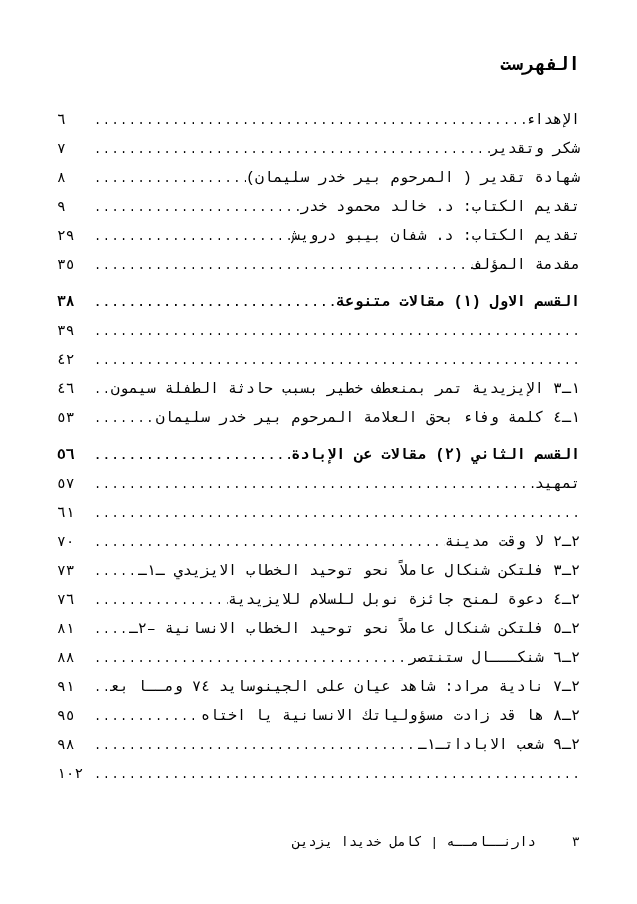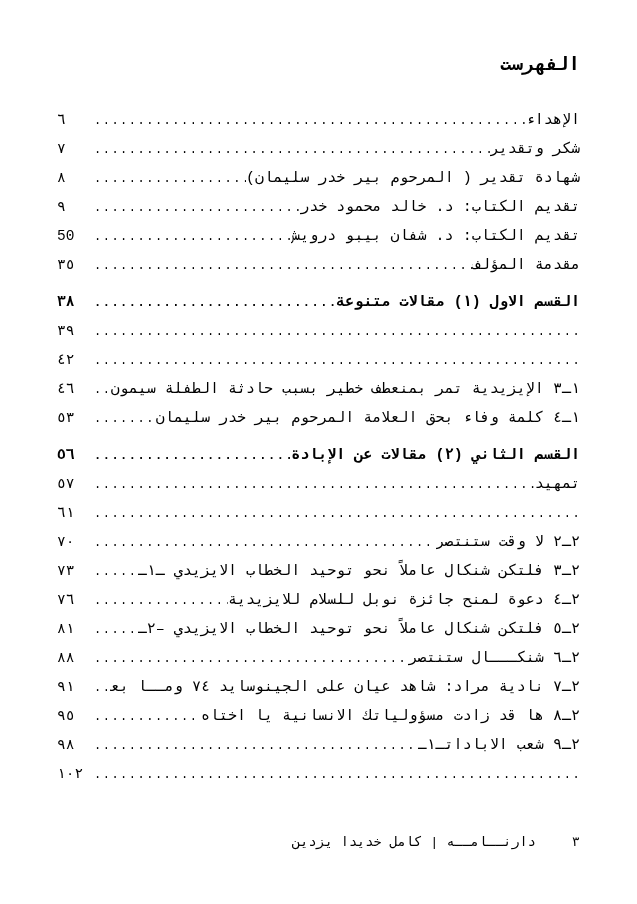--- a/index.html
+++ b/index.html
@@ -89,21 +89,21 @@
         <span class="pg">٨</span>
         <span class="dots">............................................................................................................................................................................................................................</span>
         <span class="ttl" dir="rtl">شهادة تقدير ( المرحوم بير خدر سليمان)</span>
       </div>
       <div class="toc-row">
         <span class="pg">٩</span>
         <span class="dots">............................................................................................................................................................................................................................</span>
         <span class="ttl" dir="rtl">تقديم الكتاب: د. خالد محمود خدر</span>
       </div>
       <div class="toc-row">
-        <span class="pg">50</span>
+        <span class="pg">٢٩</span>
         <span class="dots">............................................................................................................................................................................................................................</span>
         <span class="ttl" dir="rtl">تقديم الكتاب: د. شفان بيبو درويش</span>
       </div>
       <div class="toc-row">
         <span class="pg">٣٥</span>
         <span class="dots">............................................................................................................................................................................................................................</span>
         <span class="ttl" dir="rtl">مقدمة المؤلف</span>
       </div>
       <div class="toc-row toc-row--section">
         <span class="pg">٣٨</span>
@@ -138,36 +138,36 @@
         <span class="dots">............................................................................................................................................................................................................................</span>
         <span class="ttl" dir="rtl">تمهيد</span>
       </div>
       <div class="toc-row">
         <span class="pg">٦١</span>
         <span class="dots">............................................................................................................................................................................................................................</span>
       </div>
       <div class="toc-row">
         <span class="pg">٧٠</span>
         <span class="dots">............................................................................................................................................................................................................................</span>
-        <span class="ttl" dir="rtl">٢ـ٢ لا وقت ستنتصر</span>
+        <span class="ttl" dir="rtl">٢ـ٢ لا وقت مدينة</span>
       </div>
       <div class="toc-row">
         <span class="pg">٧٣</span>
         <span class="dots">............................................................................................................................................................................................................................</span>
         <span class="ttl" dir="rtl">٢ـ٣ فلتكن شنكال عاملاً نحو توحيد الخطاب الايزيدي ـ١ـ</span>
       </div>
       <div class="toc-row">
         <span class="pg">٧٦</span>
         <span class="dots">............................................................................................................................................................................................................................</span>
         <span class="ttl" dir="rtl">٢ـ٤ دعوة لمنح جائزة نوبل للسلام للايزيدية</span>
       </div>
       <div class="toc-row">
         <span class="pg">٨١</span>
         <span class="dots">............................................................................................................................................................................................................................</span>
-        <span class="ttl" dir="rtl">٢ـ٥ فلتكن شنكال عاملاً نحو توحيد الخطاب الايزيدي –٢ـ</span>
+        <span class="ttl" dir="rtl">٢ـ٥ فلتكن شنكال عاملاً نحو توحيد الخطاب الانسانية –٢ـ</span>
       </div>
       <div class="toc-row">
         <span class="pg">٨٨</span>
         <span class="dots">............................................................................................................................................................................................................................</span>
         <span class="ttl" dir="rtl">٢ـ٦ شنكـــال ستنتصر</span>
       </div>
       <div class="toc-row">
         <span class="pg">٩١</span>
         <span class="dots">............................................................................................................................................................................................................................</span>
         <span class="ttl" dir="rtl">٢ـ٧ نادية مراد: شاهد عيان على الجينوسايد ٧٤ ومــا بعد؟</span>

